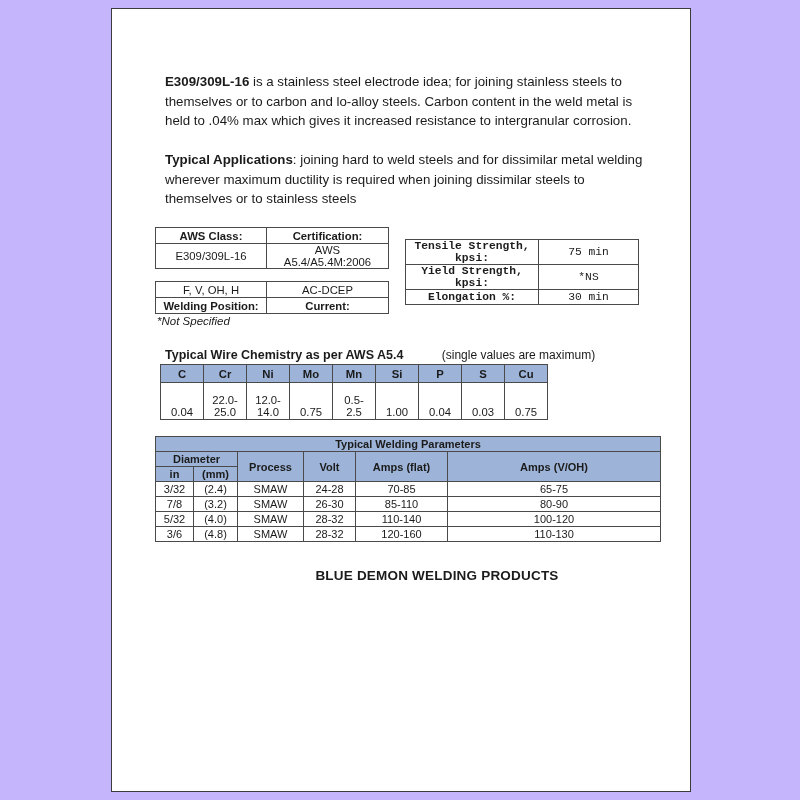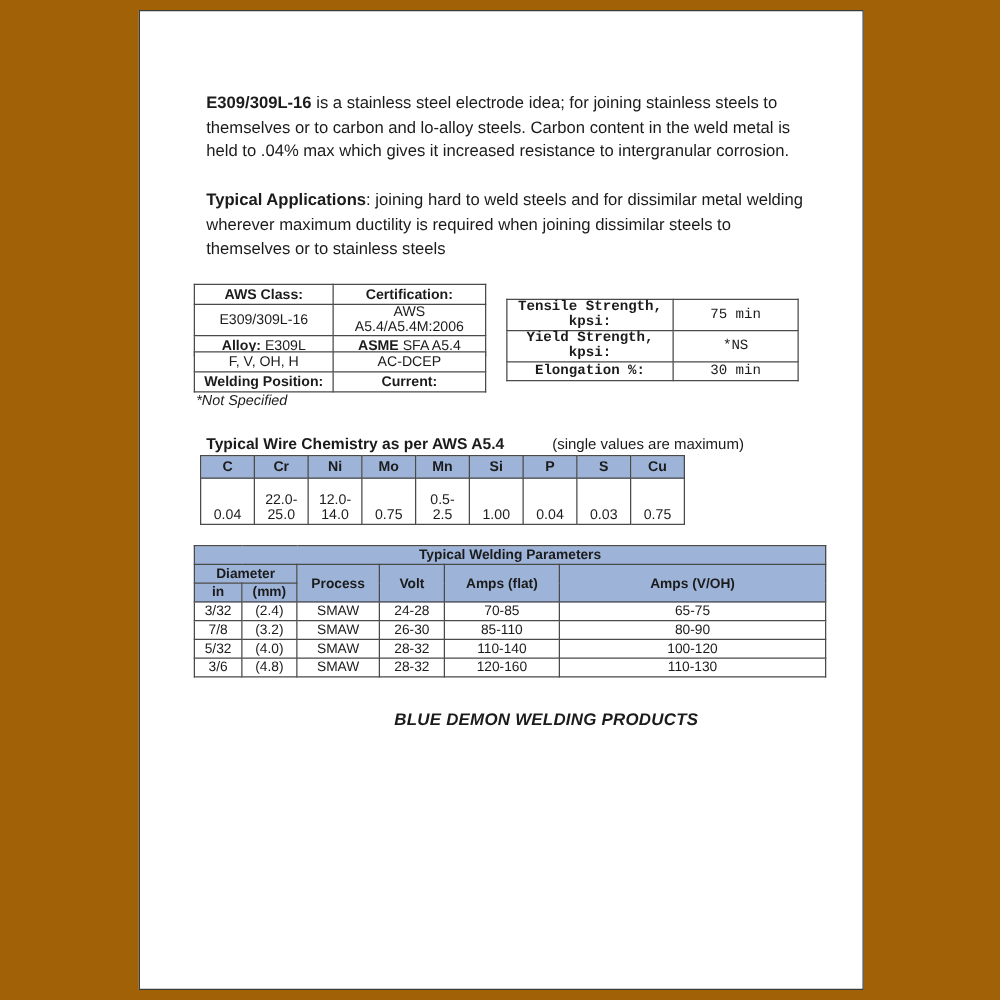--- a/index.html
+++ b/index.html
@@ -1,18 +1,18 @@
 <!DOCTYPE html>
 <html><head>
 <meta charset="utf-8">
 <style>
   * { margin:0; padding:0; box-sizing:border-box; }
   html,body { background:#ffffff; }
   body { font-family:"Liberation Sans", sans-serif; color:#1b1b1b; }
-  .canvas { position:relative; width:800px; height:800px; background:#a16207; overflow:hidden; }
+  .canvas { position:relative; width:800px; height:800px; background:#c4b5fd; overflow:hidden; }
   .scan-border { position:absolute; left:111px; top:8px; width:580px; height:784px; border:1px solid #3c3c3c; background:#ffffff; }
   .para { position:absolute; font-size:13.3px; line-height:19.5px; color:#1b1b1b; }
   .b { font-weight:bold; }
 
   table { border-collapse:collapse; table-layout:fixed; position:absolute; background:#fff; }
   td, th { border:1px solid #4a4a4a; font-size:11.3px; padding:0 3px; text-align:center; vertical-align:middle; font-weight:normal; color:#1b1b1b; }
   th { font-weight:bold; }
 
   .info-row { height:16px; }
   .strength-row { height:15px; }
@@ -21,21 +21,21 @@
 
   .chem-heading { position:absolute; font-size:12.5px; }
   .chem-heading .note { font-weight:normal; font-size:12px;padding-left:35px; }
 
   .chem-table th { background:#9db4d8; height:18px; }
   .chem-table td { height:37px; vertical-align:bottom; white-space:pre-line; padding-bottom:1px;margin-top:48px; }
 
   .param-table th { background:#9db4d8; height:15px; font-size:11px;margin-left:12px; }
   .param-table td { height:15px; font-size:11px; }
 
-  .footer-line { position:absolute; left:111px; width:652px; text-align:center; font-weight:bold; font-size:13.5px; letter-spacing:0.2px;font-style:italic; }
+  .footer-line { position:absolute; left:111px; width:652px; text-align:center; font-weight:bold; font-size:13.5px; letter-spacing:0.2px; }
 </style>
 </head>
 <body>
 
 <div class="canvas">
   <div class="scan-border"></div>
 
   <div class="para" style="left:165px; top:72px; width:484px;">
     <span class="b">E309/309L-16</span><span> is a stainless steel electrode idea; for joining stainless steels to themselves or to carbon and lo-alloy steels.  Carbon content in the weld metal is held to .04% max which gives it increased resistance to intergranular corrosion.</span>
   </div>
@@ -50,24 +50,20 @@
         <col style="width:122px">
       </colgroup>
     <tbody>
         <tr class="info-row">
       <th>AWS Class:</th>
       <th>Certification:</th>
     </tr>
     <tr class="info-row">
       <td>E309/309L-16</td>
       <td>AWS A5.4/A5.4M:2006</td>
-    </tr>
-    <tr class="info-row">
-      <td><span class="b">Alloy:</span><span> E309L</span></td>
-      <td><span class="b">ASME</span><span> SFA A5.4</span></td>
     </tr>
   </tbody>
     </table>
 
   <table style="left:405px; top:239px; width:233px;font-family:Liberation Mono, monospace;">
     <colgroup>
         <col style="width:133px">
         <col style="width:100px">
       </colgroup>
     <tbody>

